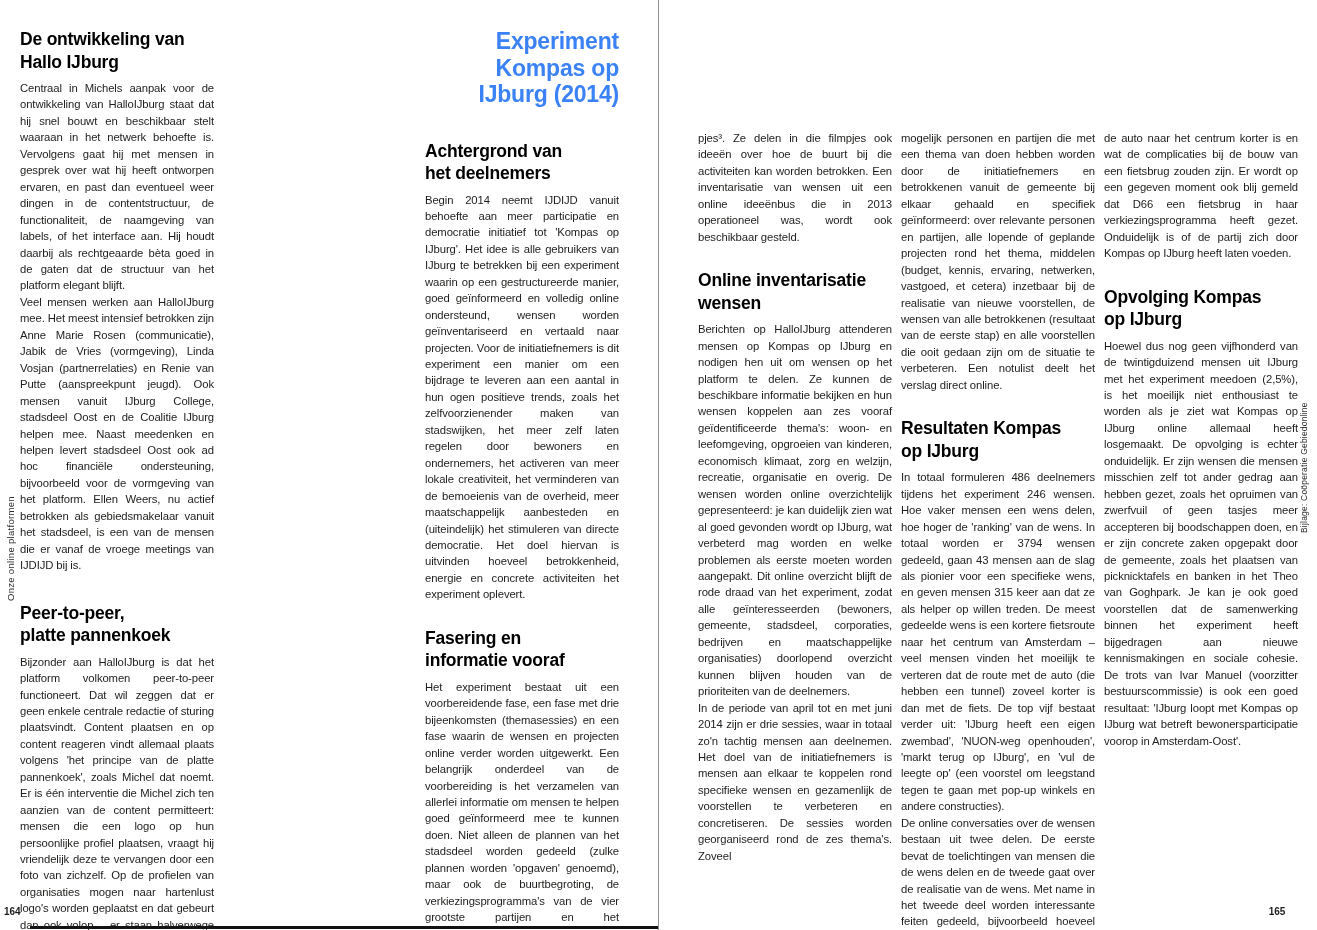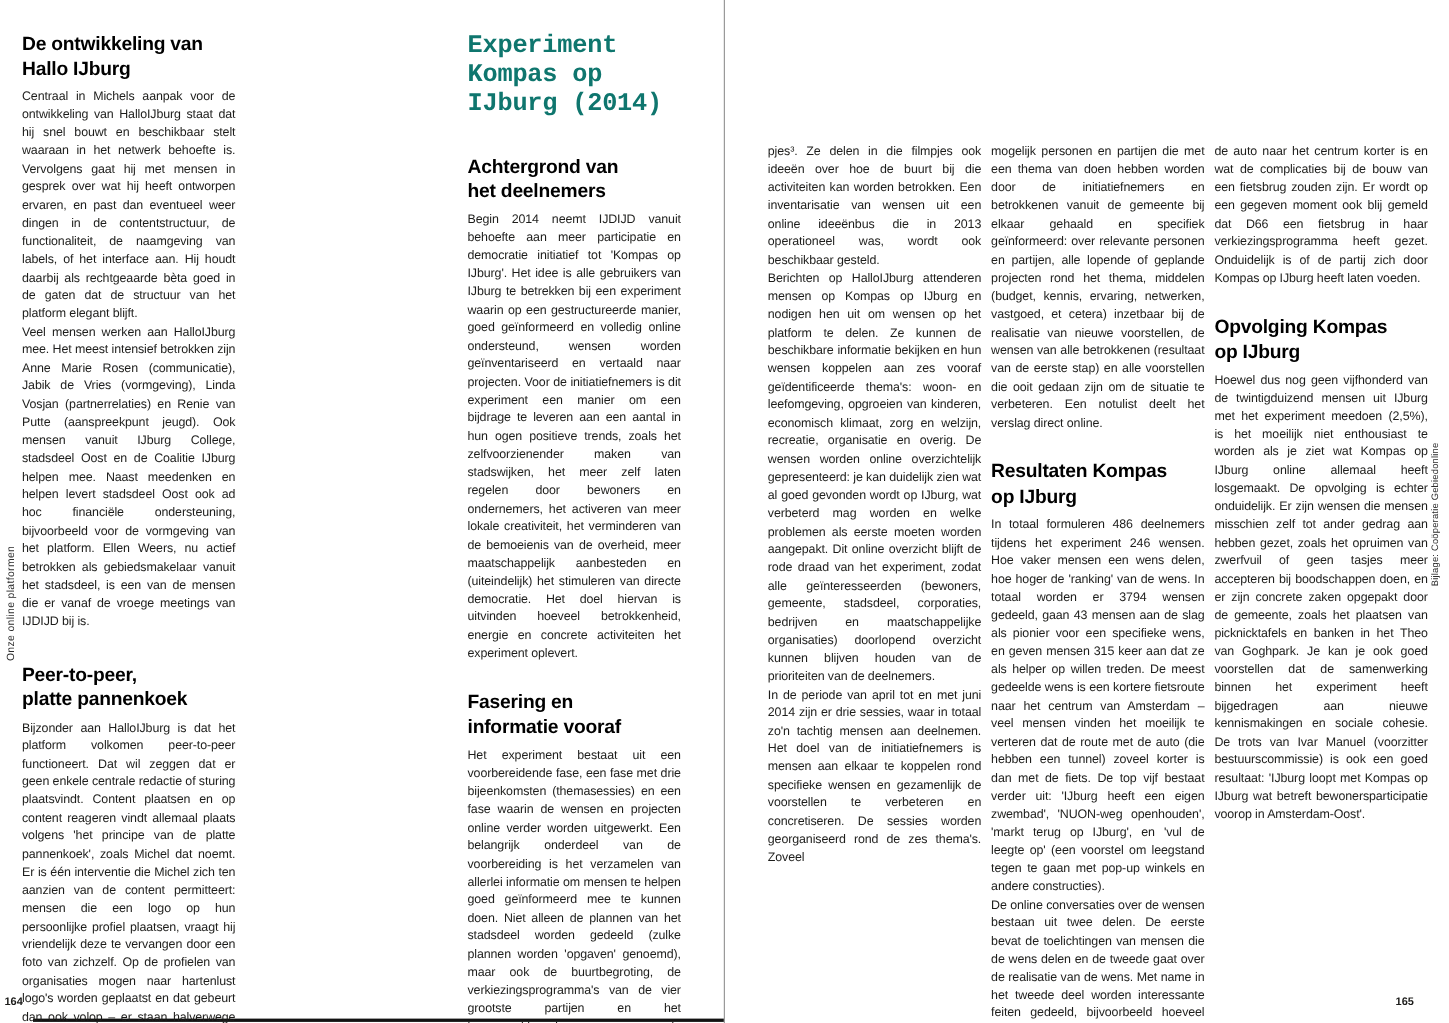--- a/index.html
+++ b/index.html
@@ -17,23 +17,23 @@
   .col{position:absolute;width:194px;text-align:justify;font-size:11.3px;line-height:16.45px;letter-spacing:-0.1px;}
   .col p{margin:0;hyphens:auto;overflow-wrap:break-word;}
   .section-heading{
     font-weight:bold;color:#000;
     font-size:17.5px;line-height:22.5px;letter-spacing:-0.2px;
     white-space:pre-line;margin:0 0 7px 0;
   }
   .section-heading.spaced{margin-top:28px;}
   .section-heading.spaced-sm{margin-top:24px;}
   .chapter-title{
-    font-weight:bold;color:#0f766e;text-align:left;
+    font-weight:bold;color:#3b82f6;text-align:right;
     font-size:23px;line-height:26.5px;letter-spacing:-0.2px;
-    white-space:pre-line;margin:0 0 32px 0;font-family:Liberation Mono, monospace;
+    white-space:pre-line;margin:0 0 32px 0;
   }
 
   
   .v-label{
     position:absolute;writing-mode:vertical-rl;transform:rotate(180deg);
     white-space:nowrap;color:#2b2b2b;
   }
   #left-margin-label{left:5px;top:415px;height:186px;font-size:9.5px;letter-spacing:0.3px;}
   #right-margin-label{left:1299px;top:397px;height:136px;font-size:8.5px;letter-spacing:0.2px;}
 
@@ -71,20 +71,22 @@
     <p>Begin 2014 neemt IJDIJD vanuit behoefte aan meer participatie en democratie initiatief tot 'Kompas op IJburg'. Het idee is alle gebruikers van IJburg te betrekken bij een experiment waarin op een gestructureerde manier, goed geïnformeerd en volledig online ondersteund, wensen worden geïnventariseerd en vertaald naar projecten. Voor de initiatiefnemers is dit experiment een manier om een bijdrage te leveren aan een aantal in hun ogen positieve trends, zoals het zelfvoorzienender maken van stadswijken, het meer zelf laten regelen door bewoners en ondernemers, het activeren van meer lokale creativiteit, het verminderen van de bemoeienis van de overheid, meer maatschappelijk aanbesteden en (uiteindelijk) het stimuleren van directe democratie. Het doel hiervan is uitvinden hoeveel betrokkenheid, energie en concrete activiteiten het experiment oplevert.</p>
     <h2 class="section-heading spaced-sm">Fasering en
 informatie vooraf</h2>
     <p>Het experiment bestaat uit een voorbereidende fase, een fase met drie bijeenkomsten (themasessies) en een fase waarin de wensen en projecten online verder worden uitgewerkt. Een belangrijk onderdeel van de voorbereiding is het verzamelen van allerlei informatie om mensen te helpen goed geïnformeerd mee te kunnen doen. Niet alleen de plannen van het stadsdeel worden gedeeld (zulke plannen worden 'opgaven' genoemd), maar ook de buurtbegroting, de verkiezingsprogramma's van de vier grootste partijen en het bestuursakkoord van de bestuurscommissie. Mensen die zich met activiteiten op jongeren richten, presenteren zich in film-</p>
   </div>
 
   <div class="page-num" id="page-num-left">164</div>
 
   <div class="col" style="left:698px;top:130px;">
     <p>pjes³. Ze delen in die filmpjes ook ideeën over hoe de buurt bij die activiteiten kan worden betrokken. Een inventarisatie van wensen uit een online ideeënbus die in 2013 operationeel was, wordt ook beschikbaar gesteld.</p>
+    <h2 class="section-heading spaced-sm">Online inventarisatie
+wensen</h2>
     <p>Berichten op HalloIJburg attenderen mensen op Kompas op IJburg en nodigen hen uit om wensen op het platform te delen. Ze kunnen de beschikbare informatie bekijken en hun wensen koppelen aan zes vooraf geïdentificeerde thema's: woon- en leefomgeving, opgroeien van kinderen, economisch klimaat, zorg en welzijn, recreatie, organisatie en overig. De wensen worden online overzichtelijk gepresenteerd: je kan duidelijk zien wat al goed gevonden wordt op IJburg, wat verbeterd mag worden en welke problemen als eerste moeten worden aangepakt. Dit online overzicht blijft de rode draad van het experiment, zodat alle geïnteresseerden (bewoners, gemeente, stadsdeel, corporaties, bedrijven en maatschappelijke organisaties) doorlopend overzicht kunnen blijven houden van de prioriteiten van de deelnemers.</p>
     <p>In de periode van april tot en met juni 2014 zijn er drie sessies, waar in totaal zo'n tachtig mensen aan deelnemen. Het doel van de initiatiefnemers is mensen aan elkaar te koppelen rond specifieke wensen en gezamenlijk de voorstellen te verbeteren en concretiseren. De sessies worden georganiseerd rond de zes thema's. Zoveel</p>
 
   </div>
 
   <div class="col" style="left:901px;top:130px;">
     <p>mogelijk personen en partijen die met een thema van doen hebben worden door de initiatiefnemers en betrokkenen vanuit de gemeente bij elkaar gehaald en specifiek geïnformeerd: over relevante personen en partijen, alle lopende of geplande projecten rond het thema, middelen (budget, kennis, ervaring, netwerken, vastgoed, et cetera) inzetbaar bij de realisatie van nieuwe voorstellen, de wensen van alle betrokkenen (resultaat van de eerste stap) en alle voorstellen die ooit gedaan zijn om de situatie te verbeteren. Een notulist deelt het verslag direct online.</p>
     <h2 class="section-heading spaced-sm">Resultaten Kompas
 op IJburg</h2>
     <p>In totaal formuleren 486 deelnemers tijdens het experiment 246 wensen. Hoe vaker mensen een wens delen, hoe hoger de 'ranking' van de wens. In totaal worden er 3794 wensen gedeeld, gaan 43 mensen aan de slag als pionier voor een specifieke wens, en geven mensen 315 keer aan dat ze als helper op willen treden. De meest gedeelde wens is een kortere fietsroute naar het centrum van Amsterdam – veel mensen vinden het moeilijk te verteren dat de route met de auto (die hebben een tunnel) zoveel korter is dan met de fiets. De top vijf bestaat verder uit: 'IJburg heeft een eigen zwembad', 'NUON-weg openhouden', 'markt terug op IJburg', en 'vul de leegte op' (een voorstel om leegstand tegen te gaan met pop-up winkels en andere constructies).</p>

